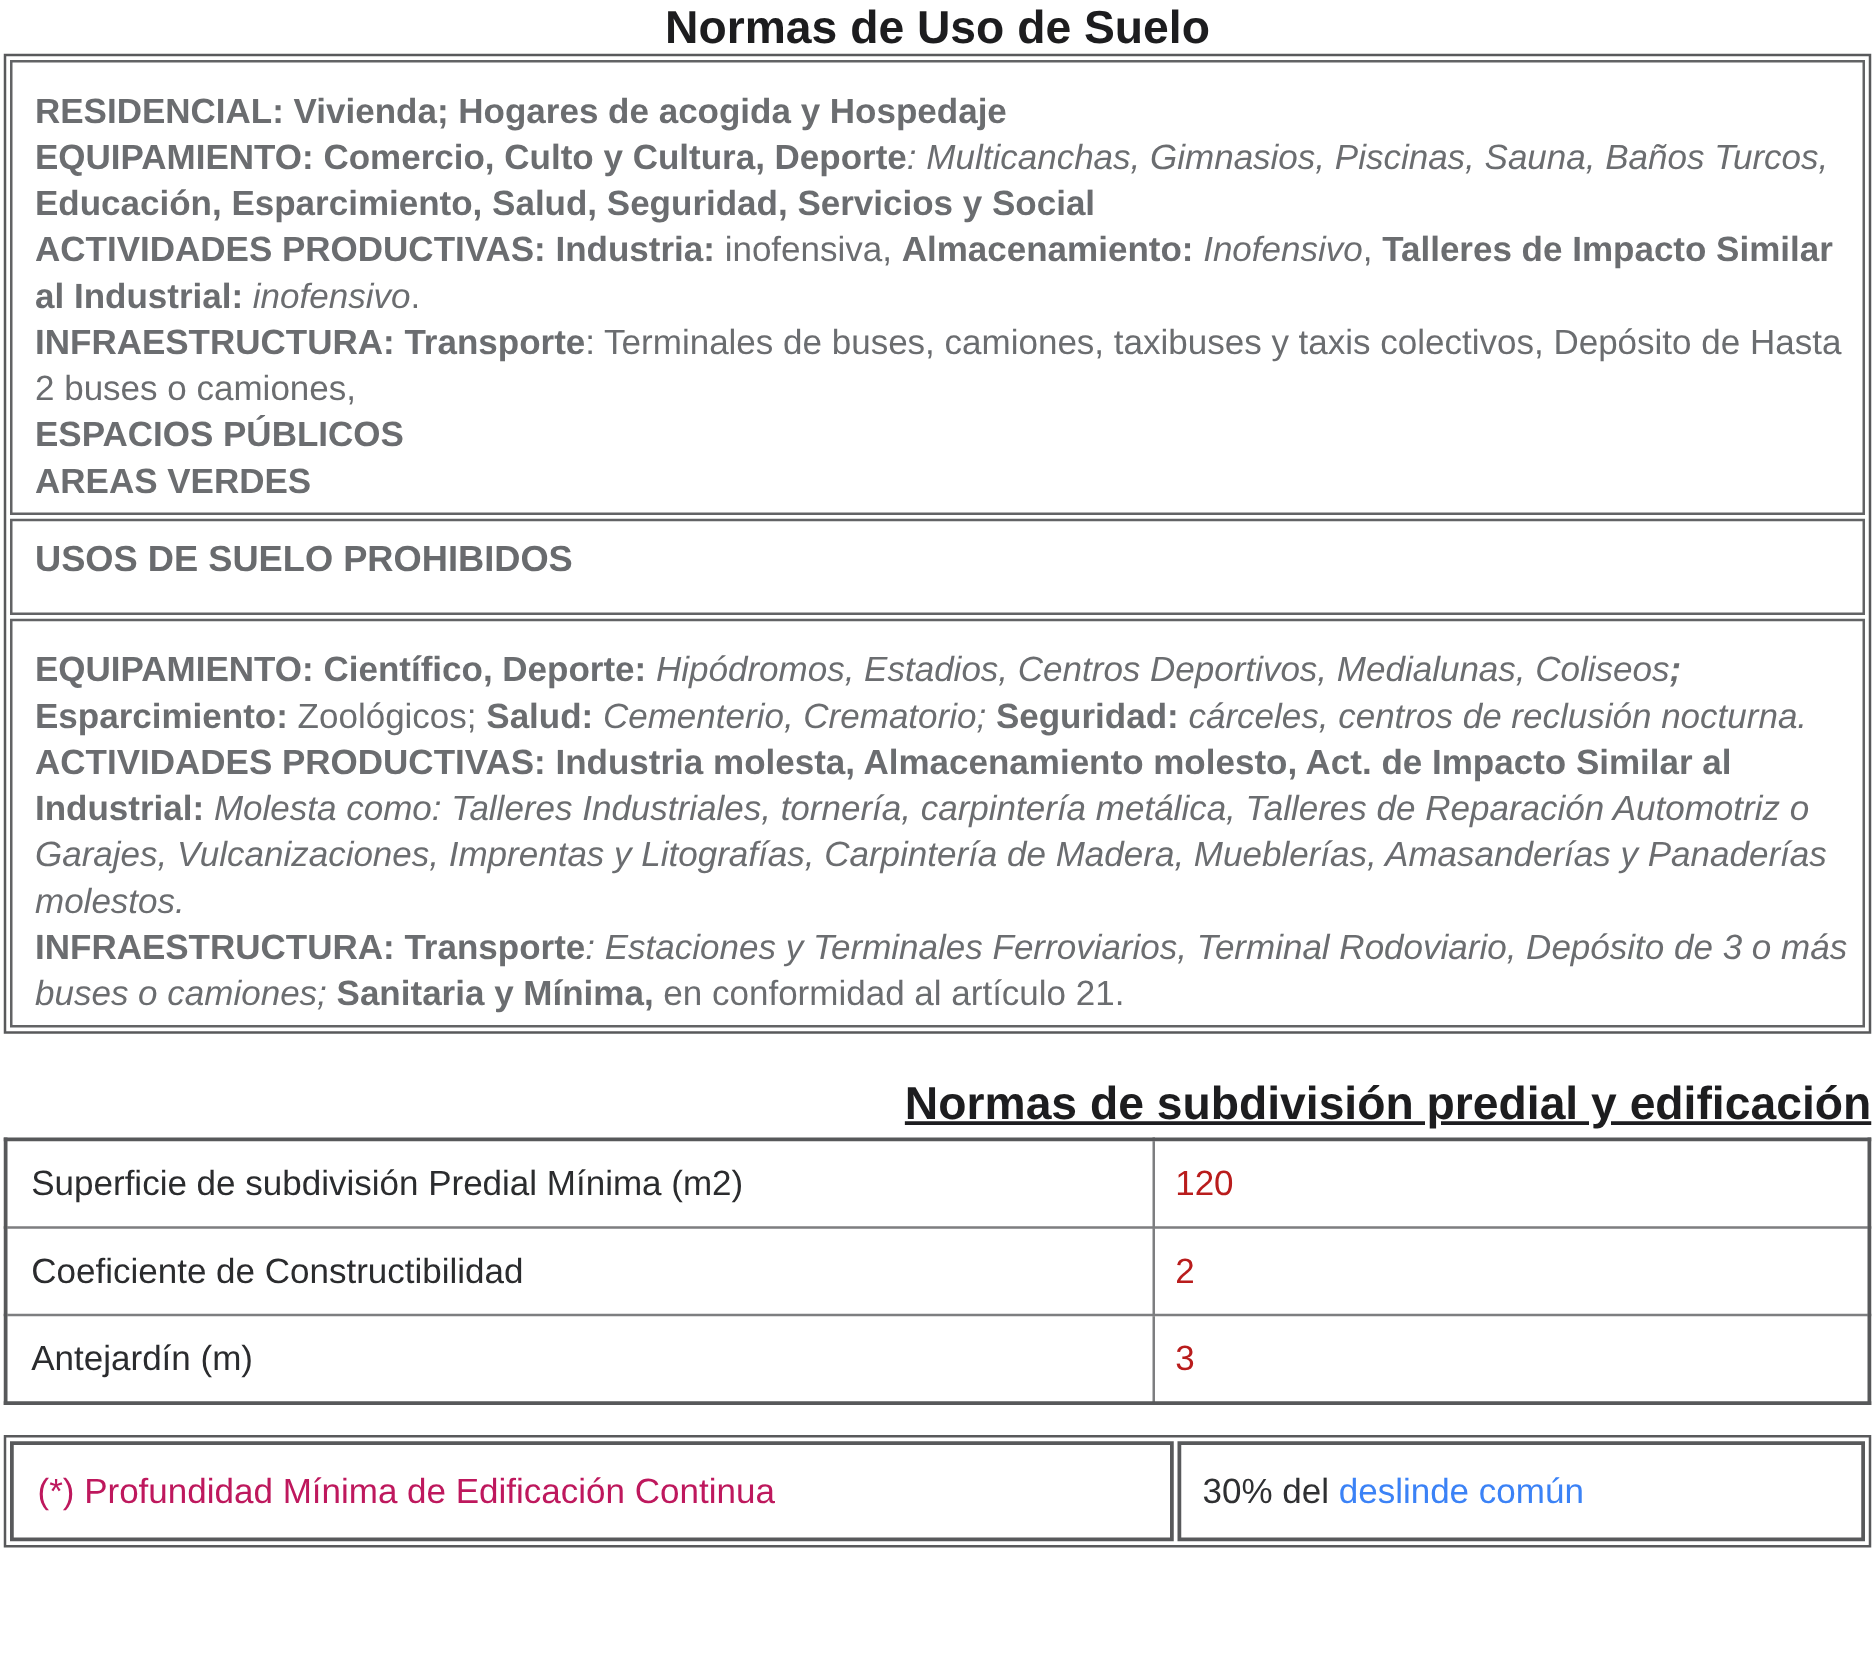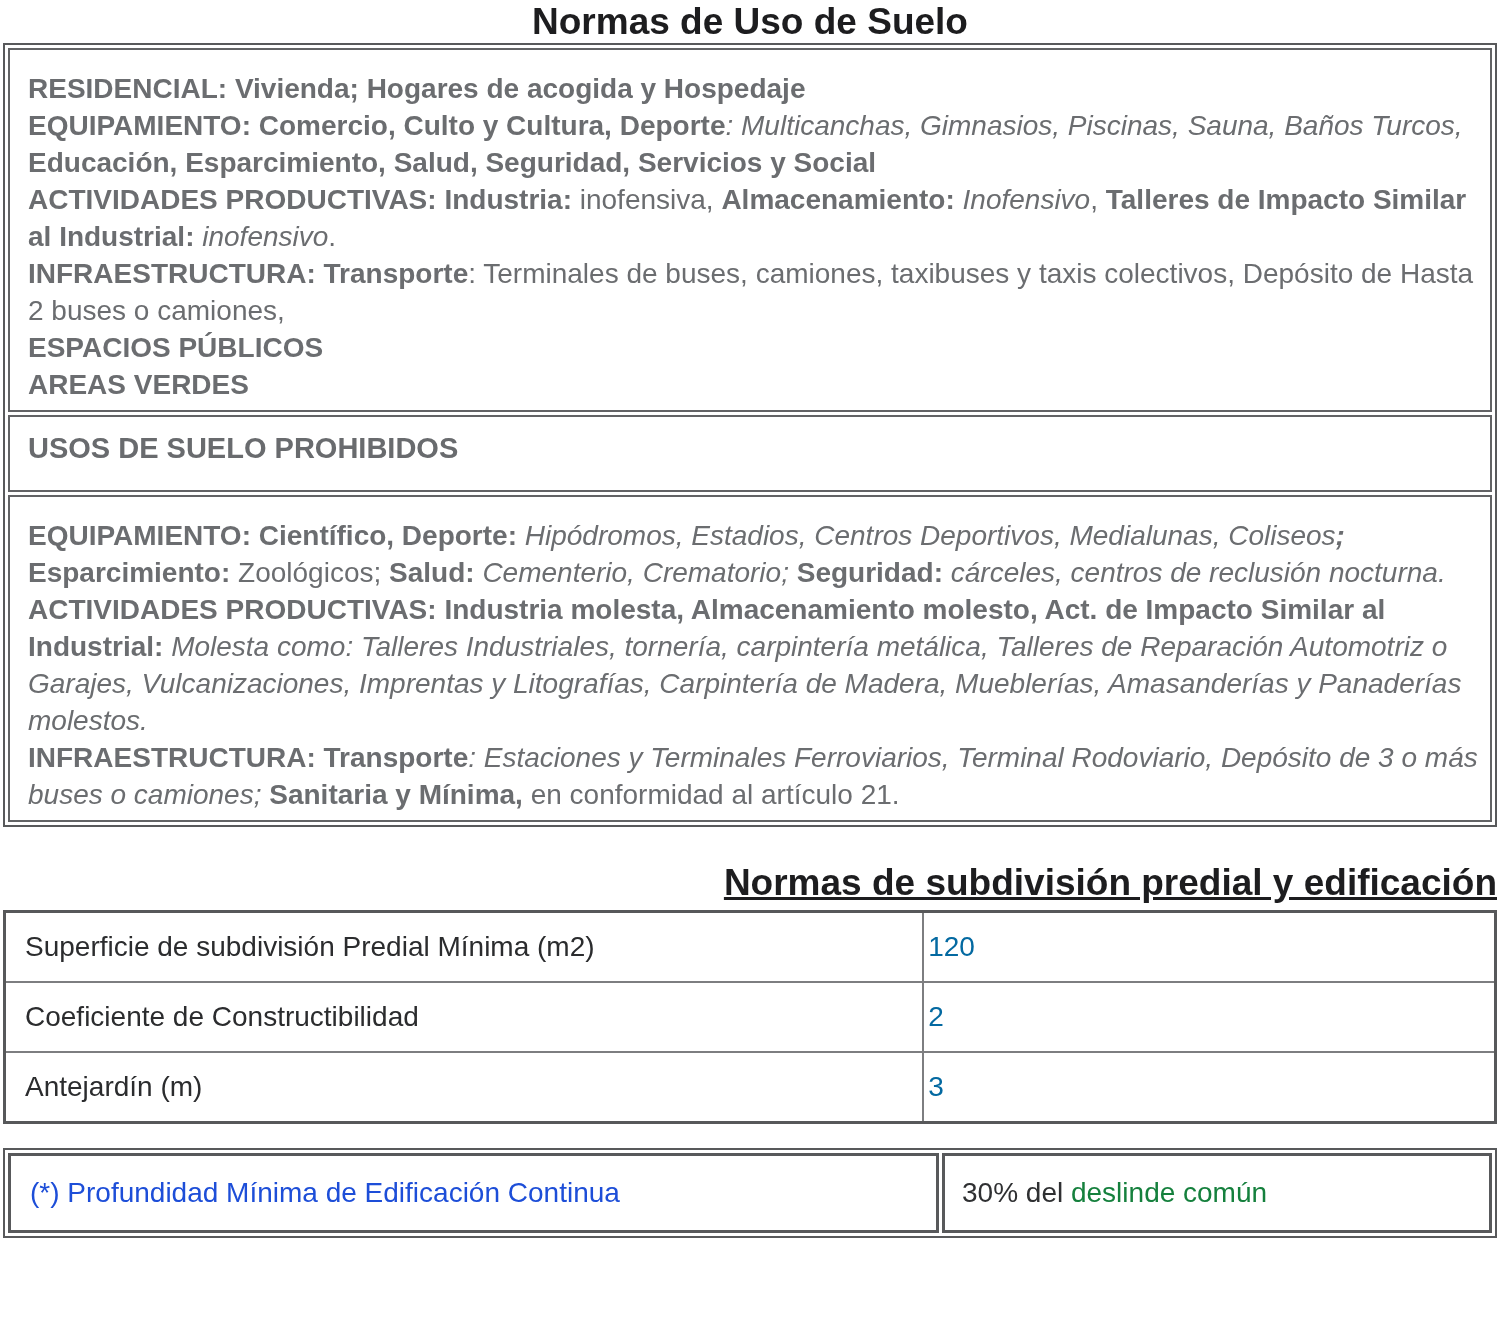--- a/index.html
+++ b/index.html
@@ -28,36 +28,36 @@
   .t1 .body{
     font-size:28px;line-height:37px;color:#6b6d70;
     padding:20px 6px 7px 18px;
   }
   .rich p{margin:0;}
   .seg-r{}
   .seg-b{font-weight:bold;}
   .seg-i{font-style:italic;text-align:center;}
   .seg-bi{font-weight:bold;font-style:italic;}
   .seg-dark{color:#2f3032;}
-  .seg-light{color:#15803d;}
+  .seg-light{color:#3b82f6;}
   
   .t2{border-collapse:collapse;border:3px solid #57585a;}
   .t2 td{
     border:2px solid #7d7e80;font-size:28px;line-height:38px;
     padding:15px 10px 15px 19px;vertical-align:middle;background:#ffffff;
   }
   .t2 .lbl{width:59.5%;color:#2b2c2e;}
-  .t2 .val{color:#0369a1;padding-left:4px;}
+  .t2 .val{color:#b91c1c;padding-left:16px;}
   
   .t3{margin-top:24px;border-collapse:separate;border-spacing:3px;border:2px solid #58595b;}
   .t3 td{
     border:3px solid #58595b;font-size:28px;line-height:38px;
     padding:18px 10px 18px 19px;vertical-align:middle;background:#ffffff;
   }
-  .t3 .lbl{width:60.5%;color:#1d4ed8;}
+  .t3 .lbl{width:60.5%;color:#be185d;}
   .t3 .val{padding-left:17px;color:#2f3032;}
 </style>
 </head>
 <body>
 
 <main>
 
   <h1>Normas de Uso de Suelo</h1>
 
   <table class="t1">

